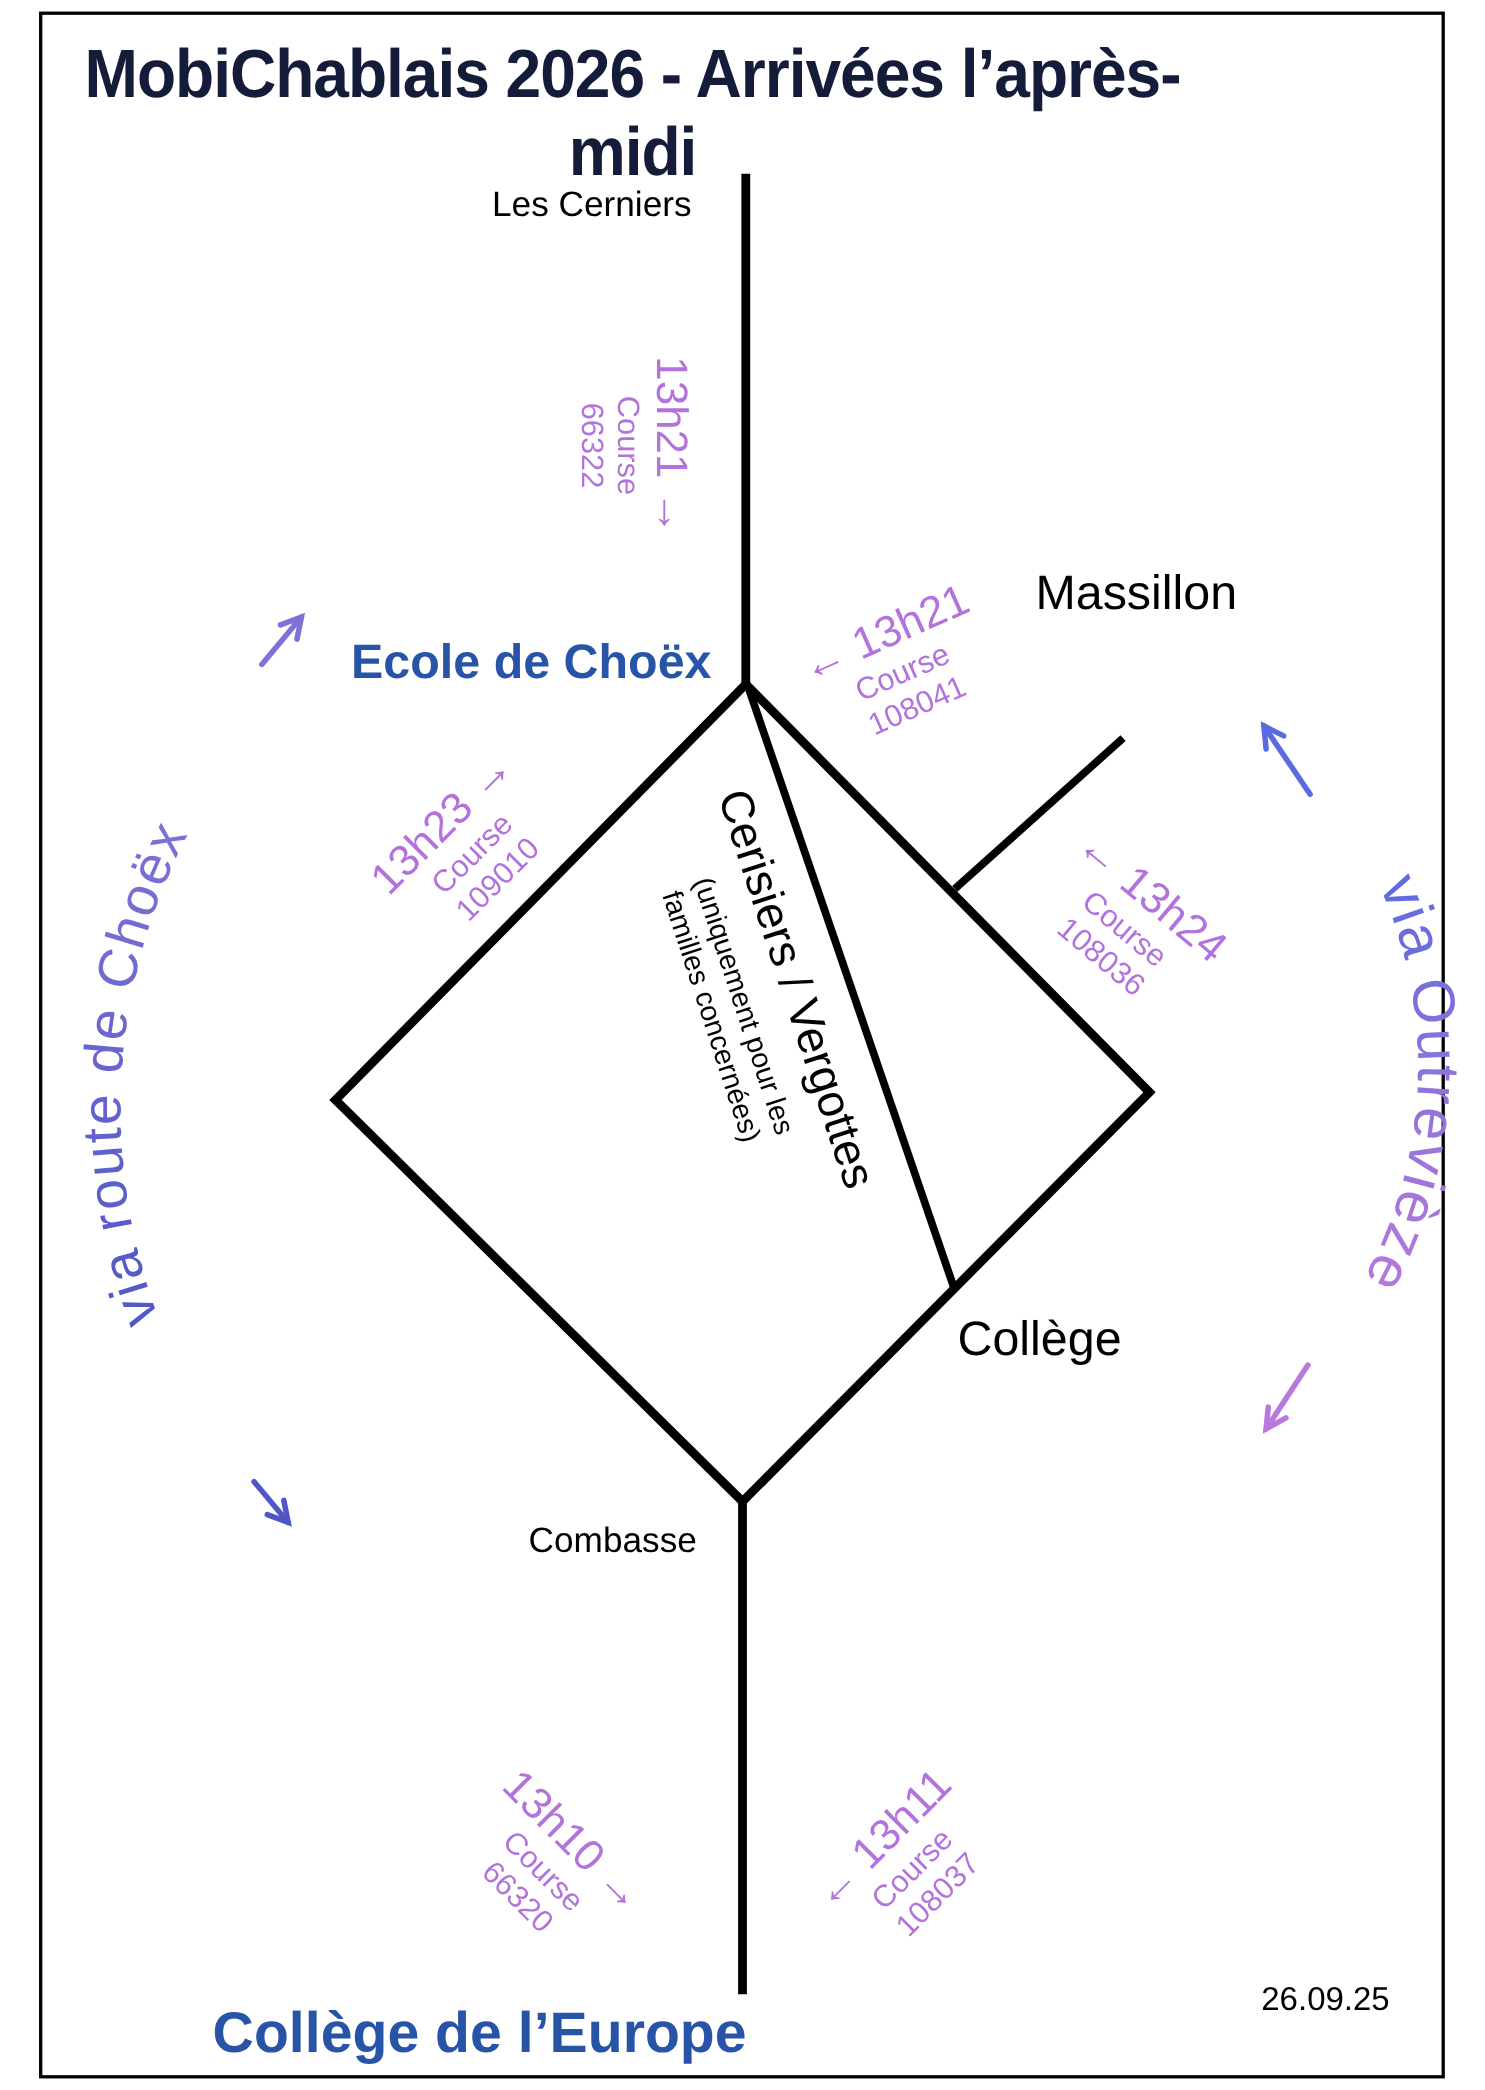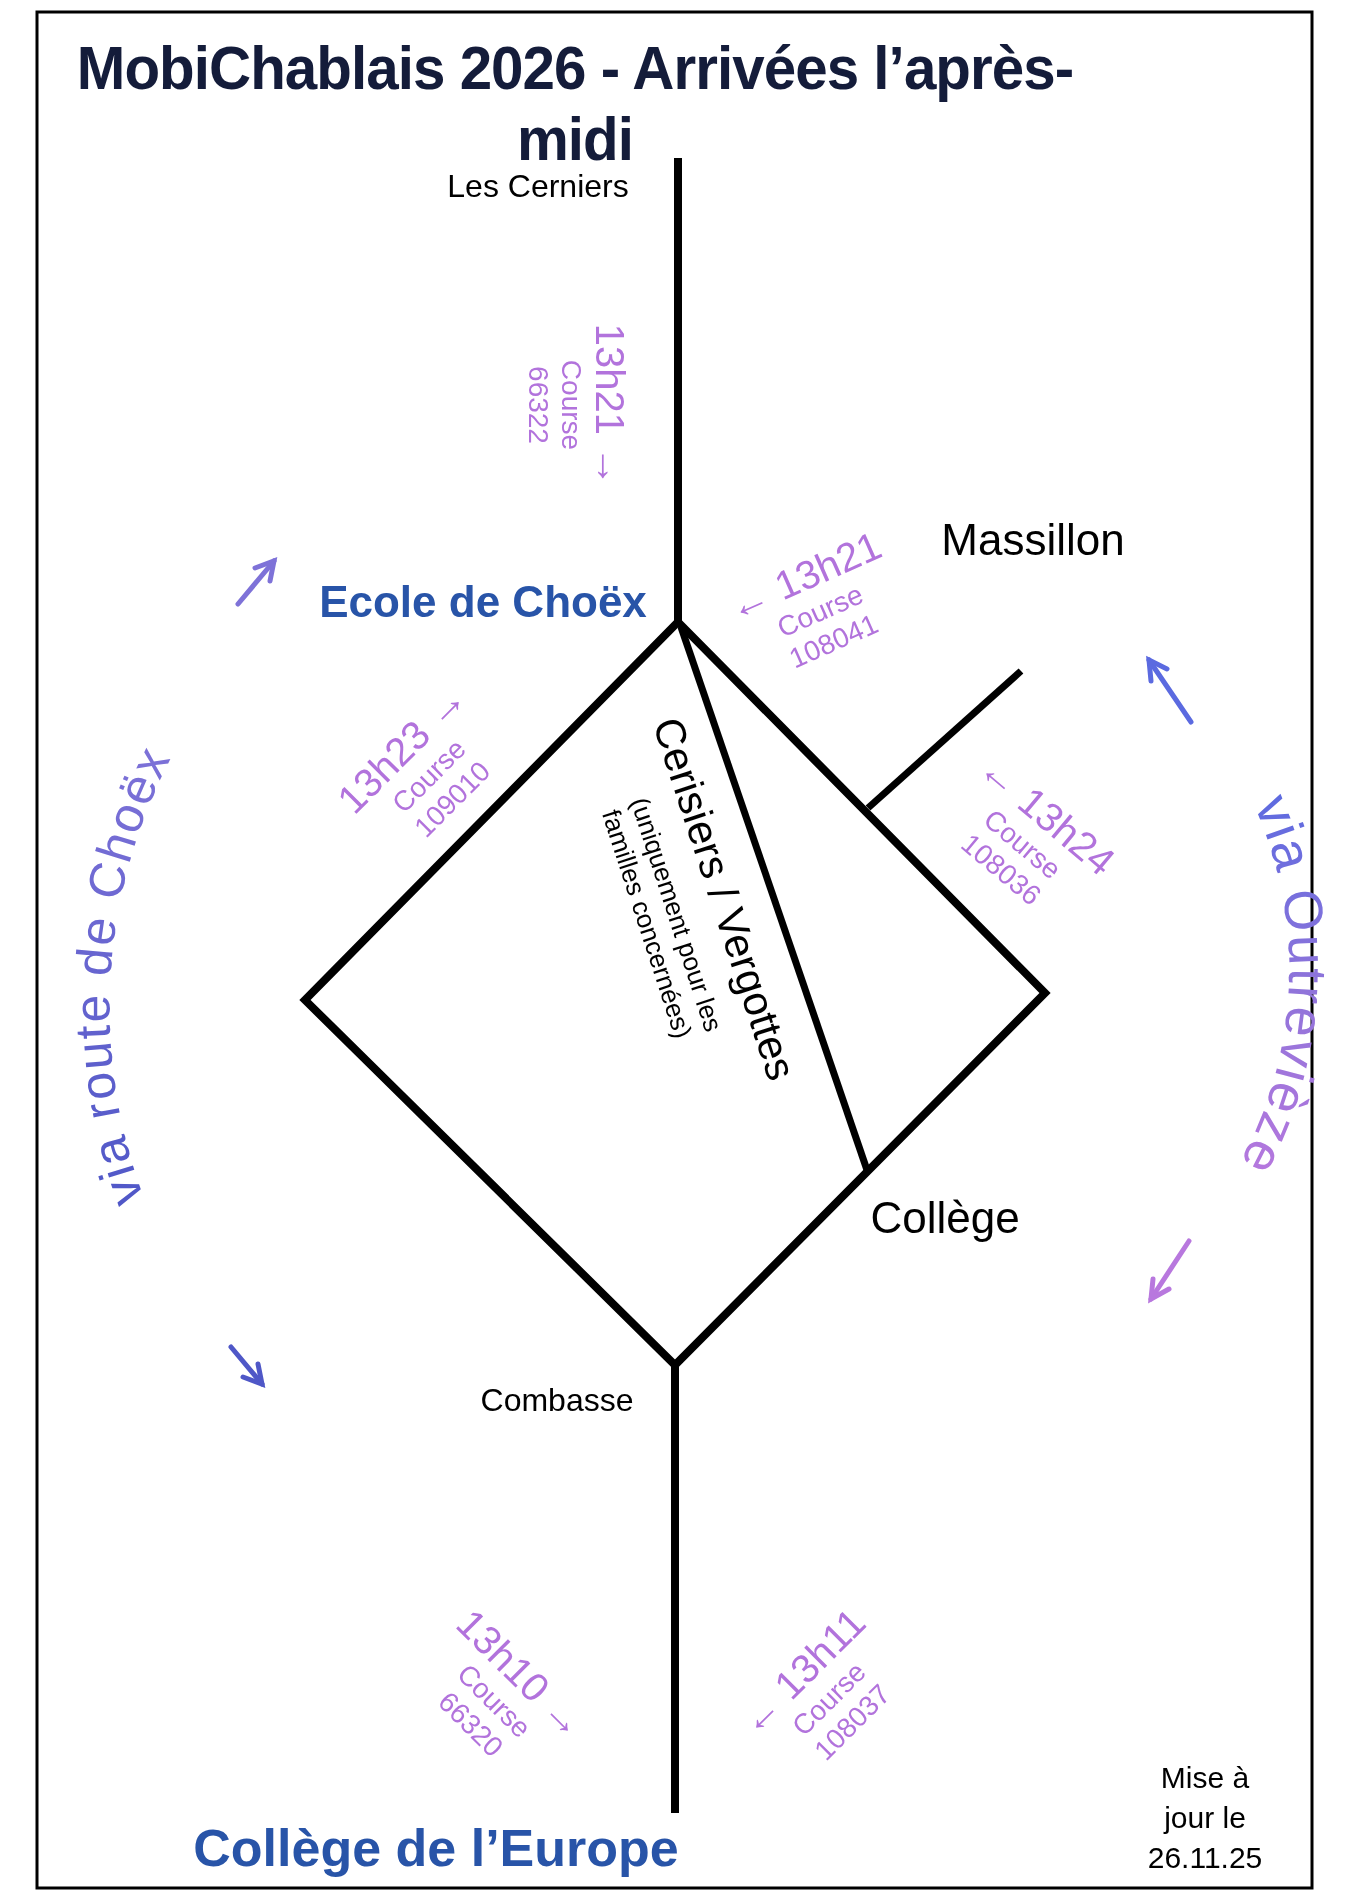--- a/index.html
+++ b/index.html
@@ -152,15 +152,14 @@
 
 <div class="anchor" style="left:825px;top:1695px;">
   <div class="lbl rotm45 course-block">
     <div class="time">← 13h11</div>
     <div class="sub">Course</div>
     <div class="sub">108037</div>
   </div>
 </div>
 
 <div class="update" style="left:1205px;top:1818px;">
-  <div>Mise à jour le</div>
-  <div>26.11.25</div>
+  <div>26.09.25</div>
 </div>
 
 </body></html>

